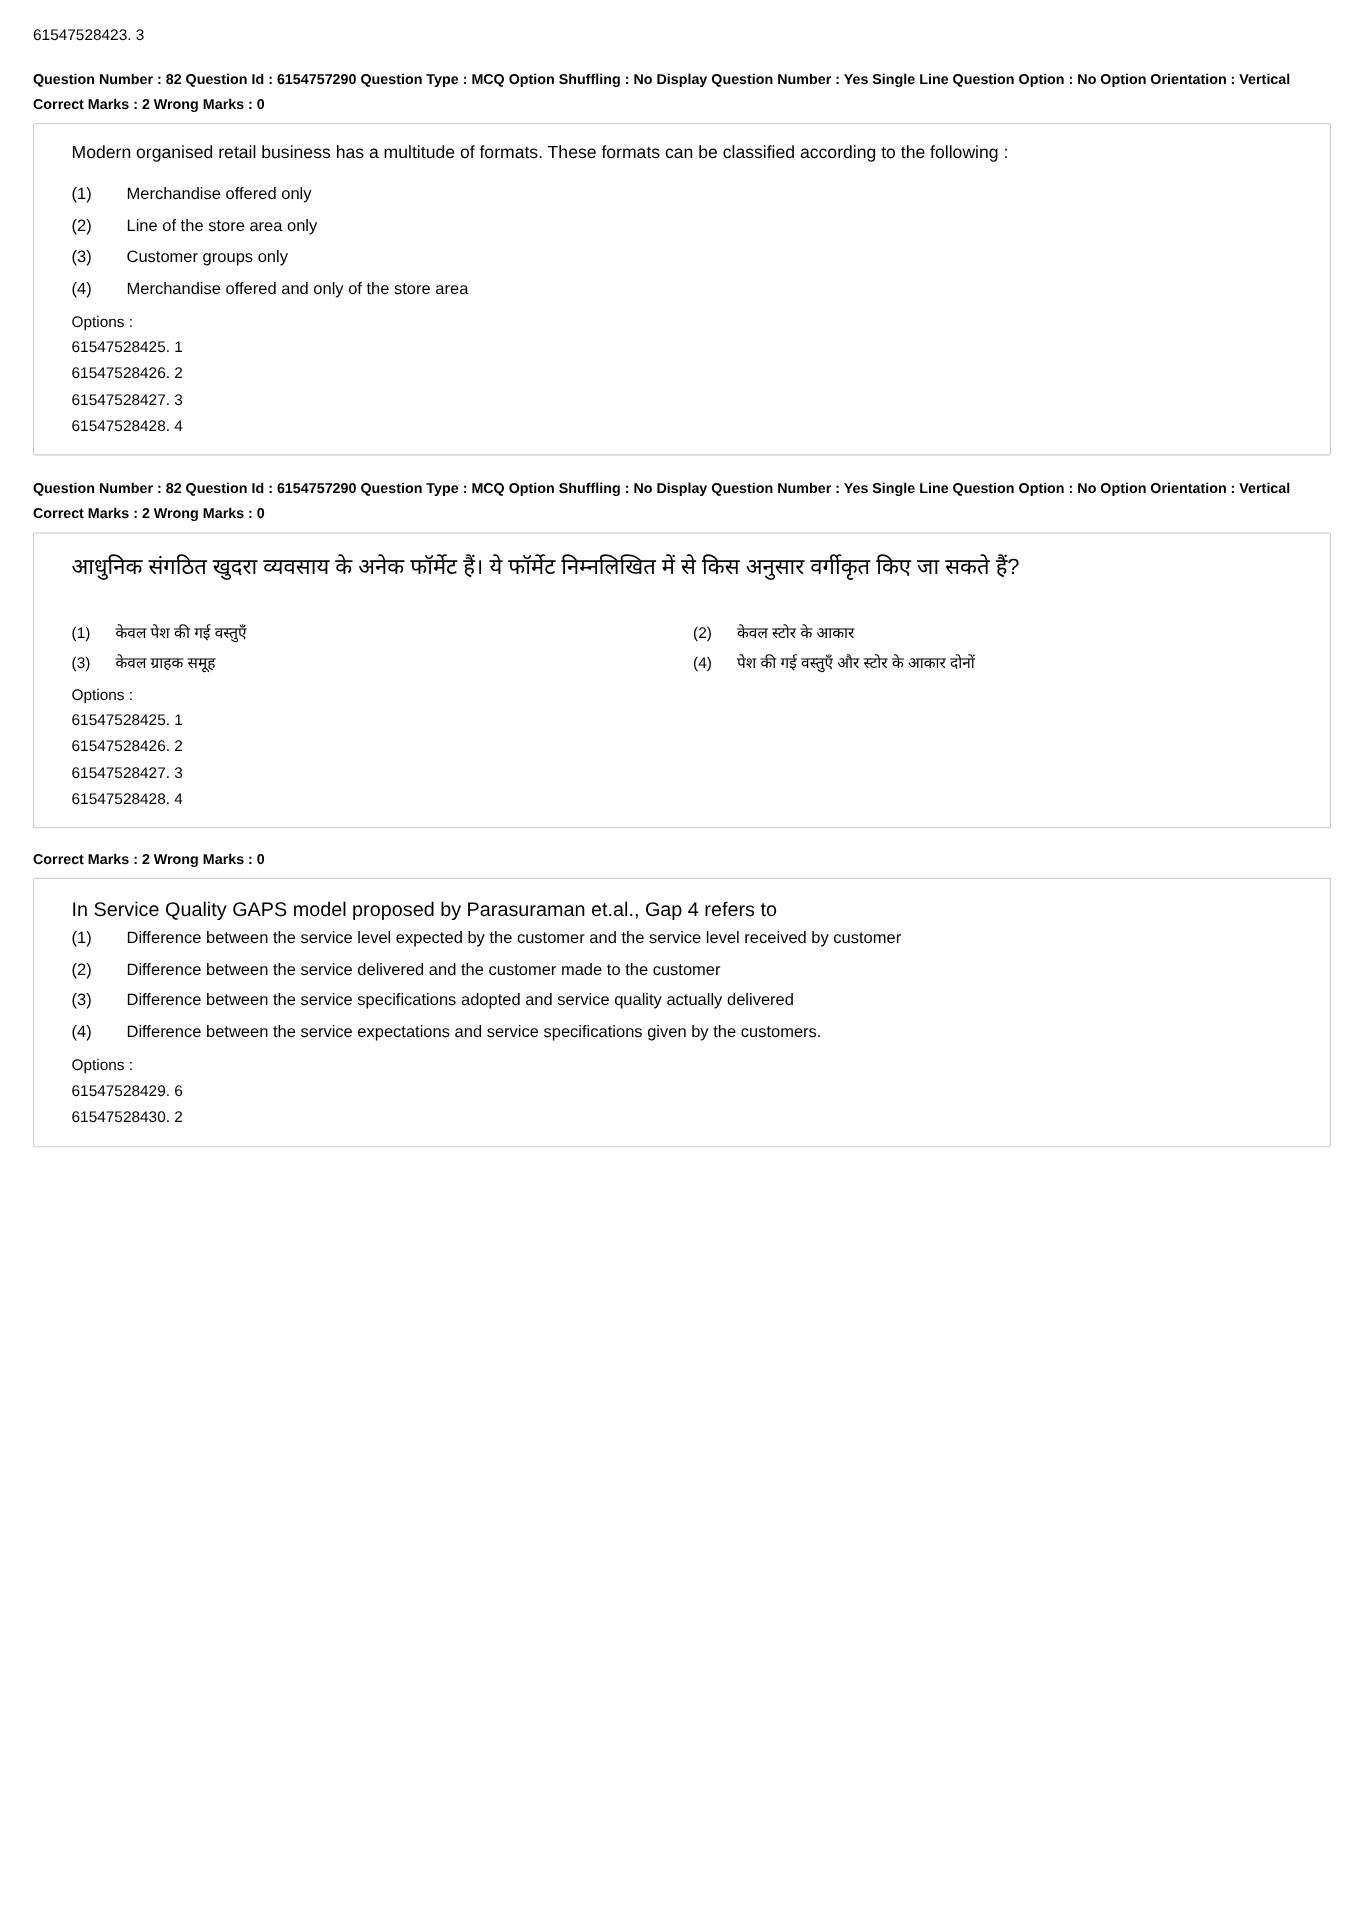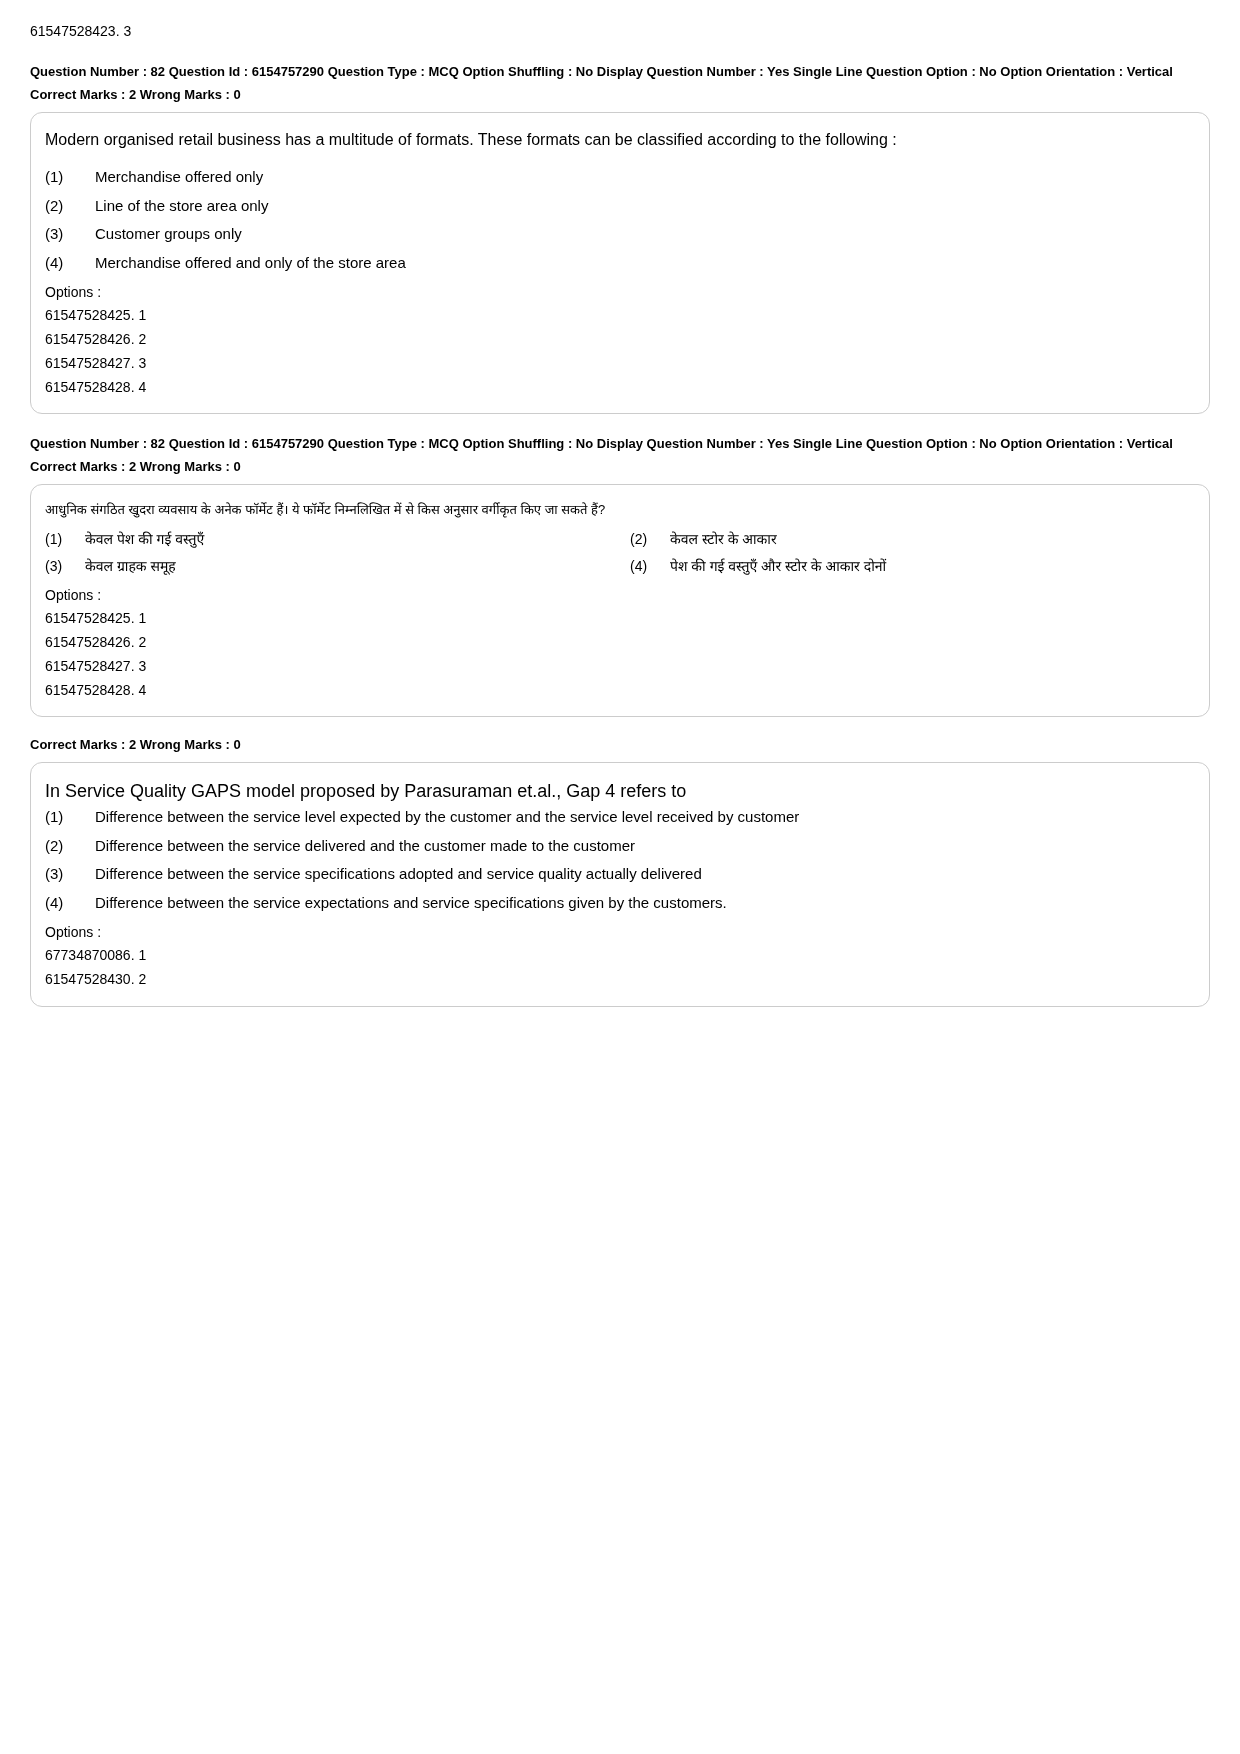--- a/index.html
+++ b/index.html
@@ -28,22 +28,22 @@
       margin-bottom: 4px;
     }
     .marks-line {
       font-size: 13px;
       font-weight: bold;
       margin-bottom: 10px;
     }
     .question-block {
       margin-bottom: 20px;
       border: 1px solid #ccc;
-      padding: 14px 14px;
-      border-radius: 12px;
+      padding: 14px 34px;
+      border-radius: 2px;
     }
     .question-text {
       font-size: 16px;
       line-height: 1.6;
       margin-bottom: 14px;
     }
     .options-list {
       list-style: none;
       margin-left: 0;
     }
@@ -67,23 +67,23 @@
       margin-bottom: 4px;
     }
     .codes-list {
       font-size: 14px;
       line-height: 1.7;
     }
     .section-divider {
       margin: 18px 0;
     }
     .hindi-question {
-      font-size: 13px;
+      font-size: 20px;
       line-height: 1.7;
-      margin-bottom: 8px;
+      margin-bottom: 32px;
     }
     .options-grid {
       display: grid;
       grid-template-columns: 1fr 1fr;
       gap: 6px 20px;
       margin-bottom: 10px;
     }
     .options-grid-item {
       display: flex;
       font-size: 14px;
@@ -187,17 +187,17 @@
           <span class="option-num">(3)</span>
           <span class="option-text">Difference between the service specifications adopted and service quality actually delivered</span>
         </li>
         <li>
           <span class="option-num">(4)</span>
           <span class="option-text">Difference between the service expectations and service specifications given by the customers.</span>
         </li>
       </ul>
     <div class="options-label">Options :</div>
     <div class="codes-list">
-    <div>67734870086. 1</div>
+    <div>61547528429. 6</div>
         <div>61547528430. 2</div>
       </div>
   </div>
 </div>
 
 </body></html>

